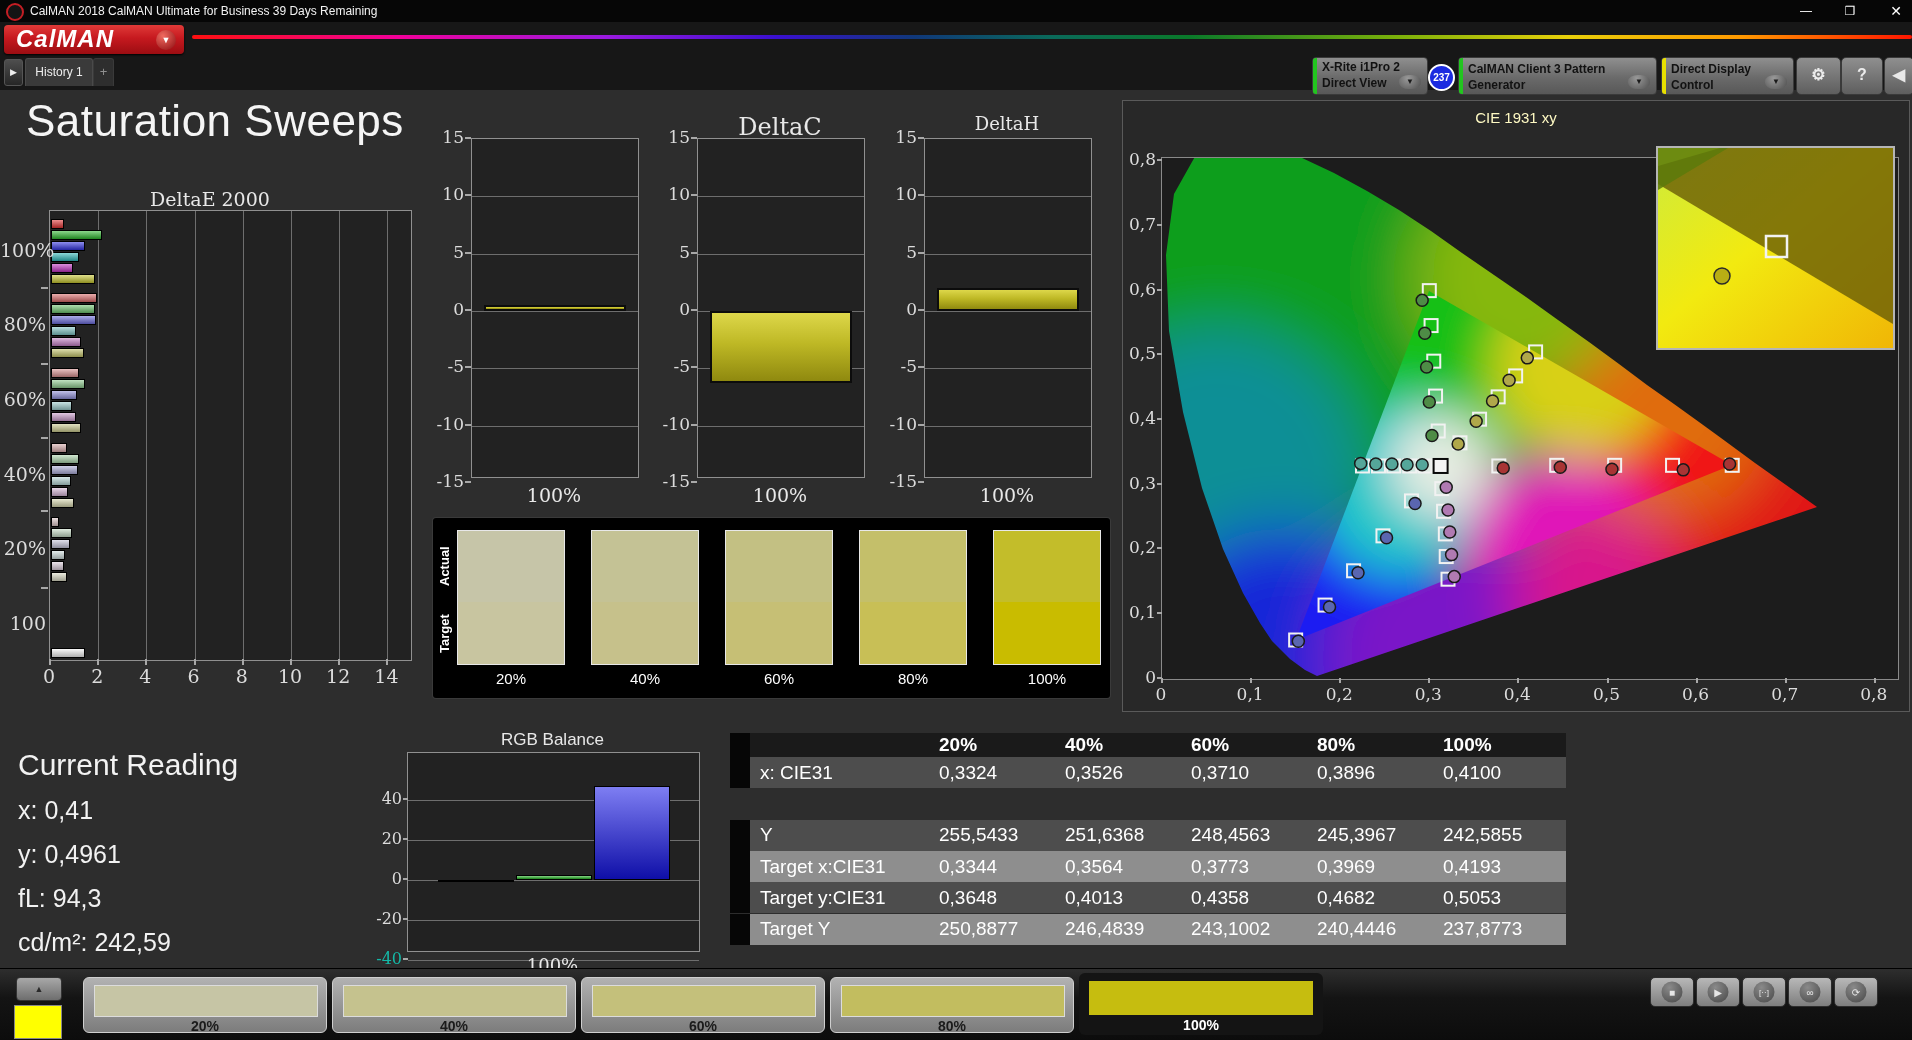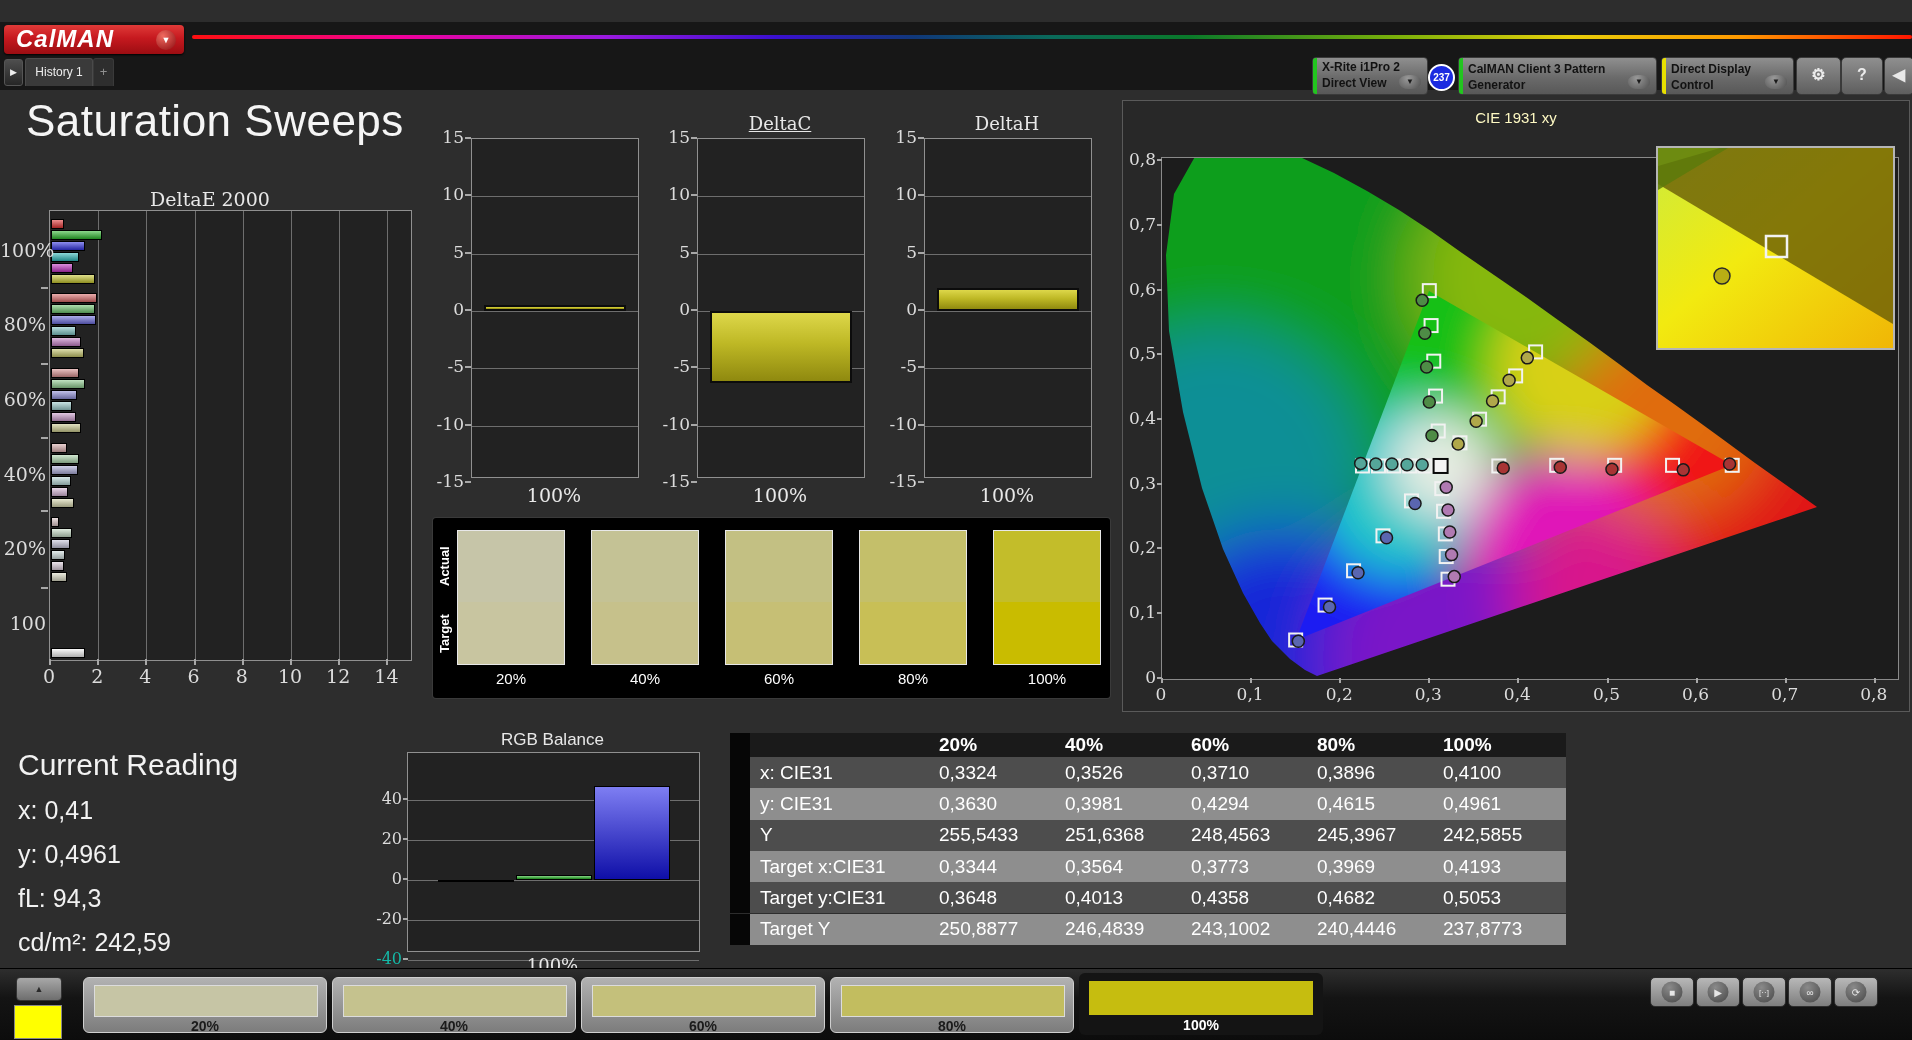--- a/index.html
+++ b/index.html
@@ -69,20 +69,27 @@
   #pat-swatch{left:14px;top:36px;width:46px;height:32px;border:1px solid #888;}
   .trbtn{top:8px;height:30px;border-radius:5px;background:linear-gradient(180deg,#b8b8b8 0%,#7e7e7e 100%);border:1px solid #2e2e2e;}
   .trbtn .cir{position:absolute;left:50%;top:50%;transform:translate(-50%,-50%);width:21px;height:21px;border-radius:50%;
               background:radial-gradient(circle at 38% 28%,#8a8a8a,#474747);color:#e6e6e6;font-size:10px;text-align:center;line-height:21px;}
 </style>
 </head>
 <body>
 
 <div id="app">
 
+  <div id="titlebar" class="abs">
+    <div id="app-icon" class="abs"></div>
+    <div id="window-title" class="abs">CalMAN 2018 CalMAN Ultimate for Business 39 Days Remaining</div>
+    <div class="wbtn abs" style="left:1790px;">—</div>
+    <div class="wbtn abs" style="left:1834px;">❐</div>
+    <div class="wbtn abs" style="left:1880px;font-size:14px;">✕</div>
+  </div>
 
   <div id="topstrip" class="abs"></div>
   <div id="spectrum-line" class="abs"></div>
   <div id="logo" class="abs">
     <div id="logo-text" class="abs">CalMAN</div>
     <div id="logo-dd" class="abs">▼</div>
   </div>
   <div id="tab-expand" class="abs">▶</div>
   <div id="tab-history" class="abs">History 1</div>
   <div id="tab-add" class="abs">+</div>
@@ -177,21 +184,21 @@
       <div class="serif" style="position: absolute; left: 270px; top: 505px; width: 40px; text-align: center; font-size: 19px; color: rgb(220, 220, 220);">10</div>
       <div style="position: absolute; left: 290px; top: 499px; width: 2px; height: 6px; background: rgb(168, 168, 168);"></div>
       <div class="serif" style="position: absolute; left: 318.2px; top: 505px; width: 40px; text-align: center; font-size: 19px; color: rgb(220, 220, 220);">12</div>
       <div style="position: absolute; left: 338.2px; top: 499px; width: 2px; height: 6px; background: rgb(168, 168, 168);"></div>
       <div class="serif" style="position: absolute; left: 366.4px; top: 505px; width: 40px; text-align: center; font-size: 19px; color: rgb(220, 220, 220);">14</div>
       <div style="position: absolute; left: 386.4px; top: 499px; width: 2px; height: 6px; background: rgb(168, 168, 168);"></div>
     </div>
 
   <div id="delta-charts" class="abs" style="left:440px;top:100px;width:670px;height:415px;">
     <div class="chart-title serif" style="left:34px;top:13px;width:160px;font-size:18px;margin-top:29px;">DeltaL</div>
-    <div class="chart-title serif" style="left:260px;top:13px;width:160px;font-size:18px;text-decoration:underline;">DeltaC</div>
+    <div class="chart-title serif" style="left:260px;top:13px;width:160px;font-size:24px;">DeltaC</div>
     <div class="chart-title serif" style="left:487px;top:13px;width:160px;font-size:18px;">DeltaH</div>
     <div id="deltal-plot" class="plot" style="left:31px;top:38px;width:166px;height:338px;">
         <div style="position: absolute; left: 0px; top: 57.34px; width: 100%; height: 1px; background: rgb(110, 110, 110);"></div>
         <div style="position: absolute; left: 0px; top: 114.67px; width: 100%; height: 1px; background: rgb(110, 110, 110);"></div>
         <div style="position: absolute; left: 0px; top: 172px; width: 100%; height: 1px; background: rgb(110, 110, 110);"></div>
         <div style="position: absolute; left: 0px; top: 229.33px; width: 100%; height: 1px; background: rgb(110, 110, 110);"></div>
         <div style="position: absolute; left: 0px; top: 286.66px; width: 100%; height: 1px; background: rgb(110, 110, 110);"></div>
         <div style="position: absolute; left: 12px; width: 142px; top: 166.267px; height: 5.733px; background: linear-gradient(rgb(221, 215, 74) 0%, rgb(190, 184, 37) 45%, rgb(143, 137, 15) 100%) rgb(190, 184, 30); border: 2px solid rgb(12, 12, 12); box-sizing: border-box;"></div>
       </div>
     <div id="deltac-plot" class="plot" style="left:257px;top:38px;width:166px;height:338px;">
@@ -483,29 +490,20 @@
       </div>
       <div style="position: absolute; left: 0px; top: 32px; width: 836px; height: 31.3px; display: flex; align-items: center; background: rgb(77, 77, 77);">
         <div class="tc0" style="height: 100%;"></div>
         <div class="tlabel">x: CIE31</div>
         <div class="tval">0,3324</div>
         <div class="tval">0,3526</div>
         <div class="tval">0,3710</div>
         <div class="tval">0,3896</div>
         <div class="tval">0,4100</div>
       </div>
-      <div style="position: absolute; left: 0px; top: 63.3px; width: 836px; height: 31.3px; display: flex; align-items: center; background: rgb(142, 142, 142);">
-        <div class="tc0" style="height: 100%;"></div>
-        <div class="tlabel">y: CIE31</div>
-        <div class="tval">0,3630</div>
-        <div class="tval">0,3981</div>
-        <div class="tval">0,4294</div>
-        <div class="tval">0,4615</div>
-        <div class="tval">0,4961</div>
-      </div>
       <div style="position: absolute; left: 0px; top: 94.6px; width: 836px; height: 31.3px; display: flex; align-items: center; background: rgb(77, 77, 77);">
         <div class="tc0" style="height: 100%;"></div>
         <div class="tlabel">Y</div>
         <div class="tval">255,5433</div>
         <div class="tval">251,6368</div>
         <div class="tval">248,4563</div>
         <div class="tval">245,3967</div>
         <div class="tval">242,5855</div>
       </div>
       <div style="position: absolute; left: 0px; top: 125.9px; width: 836px; height: 31.3px; display: flex; align-items: center; background: rgb(142, 142, 142);">

